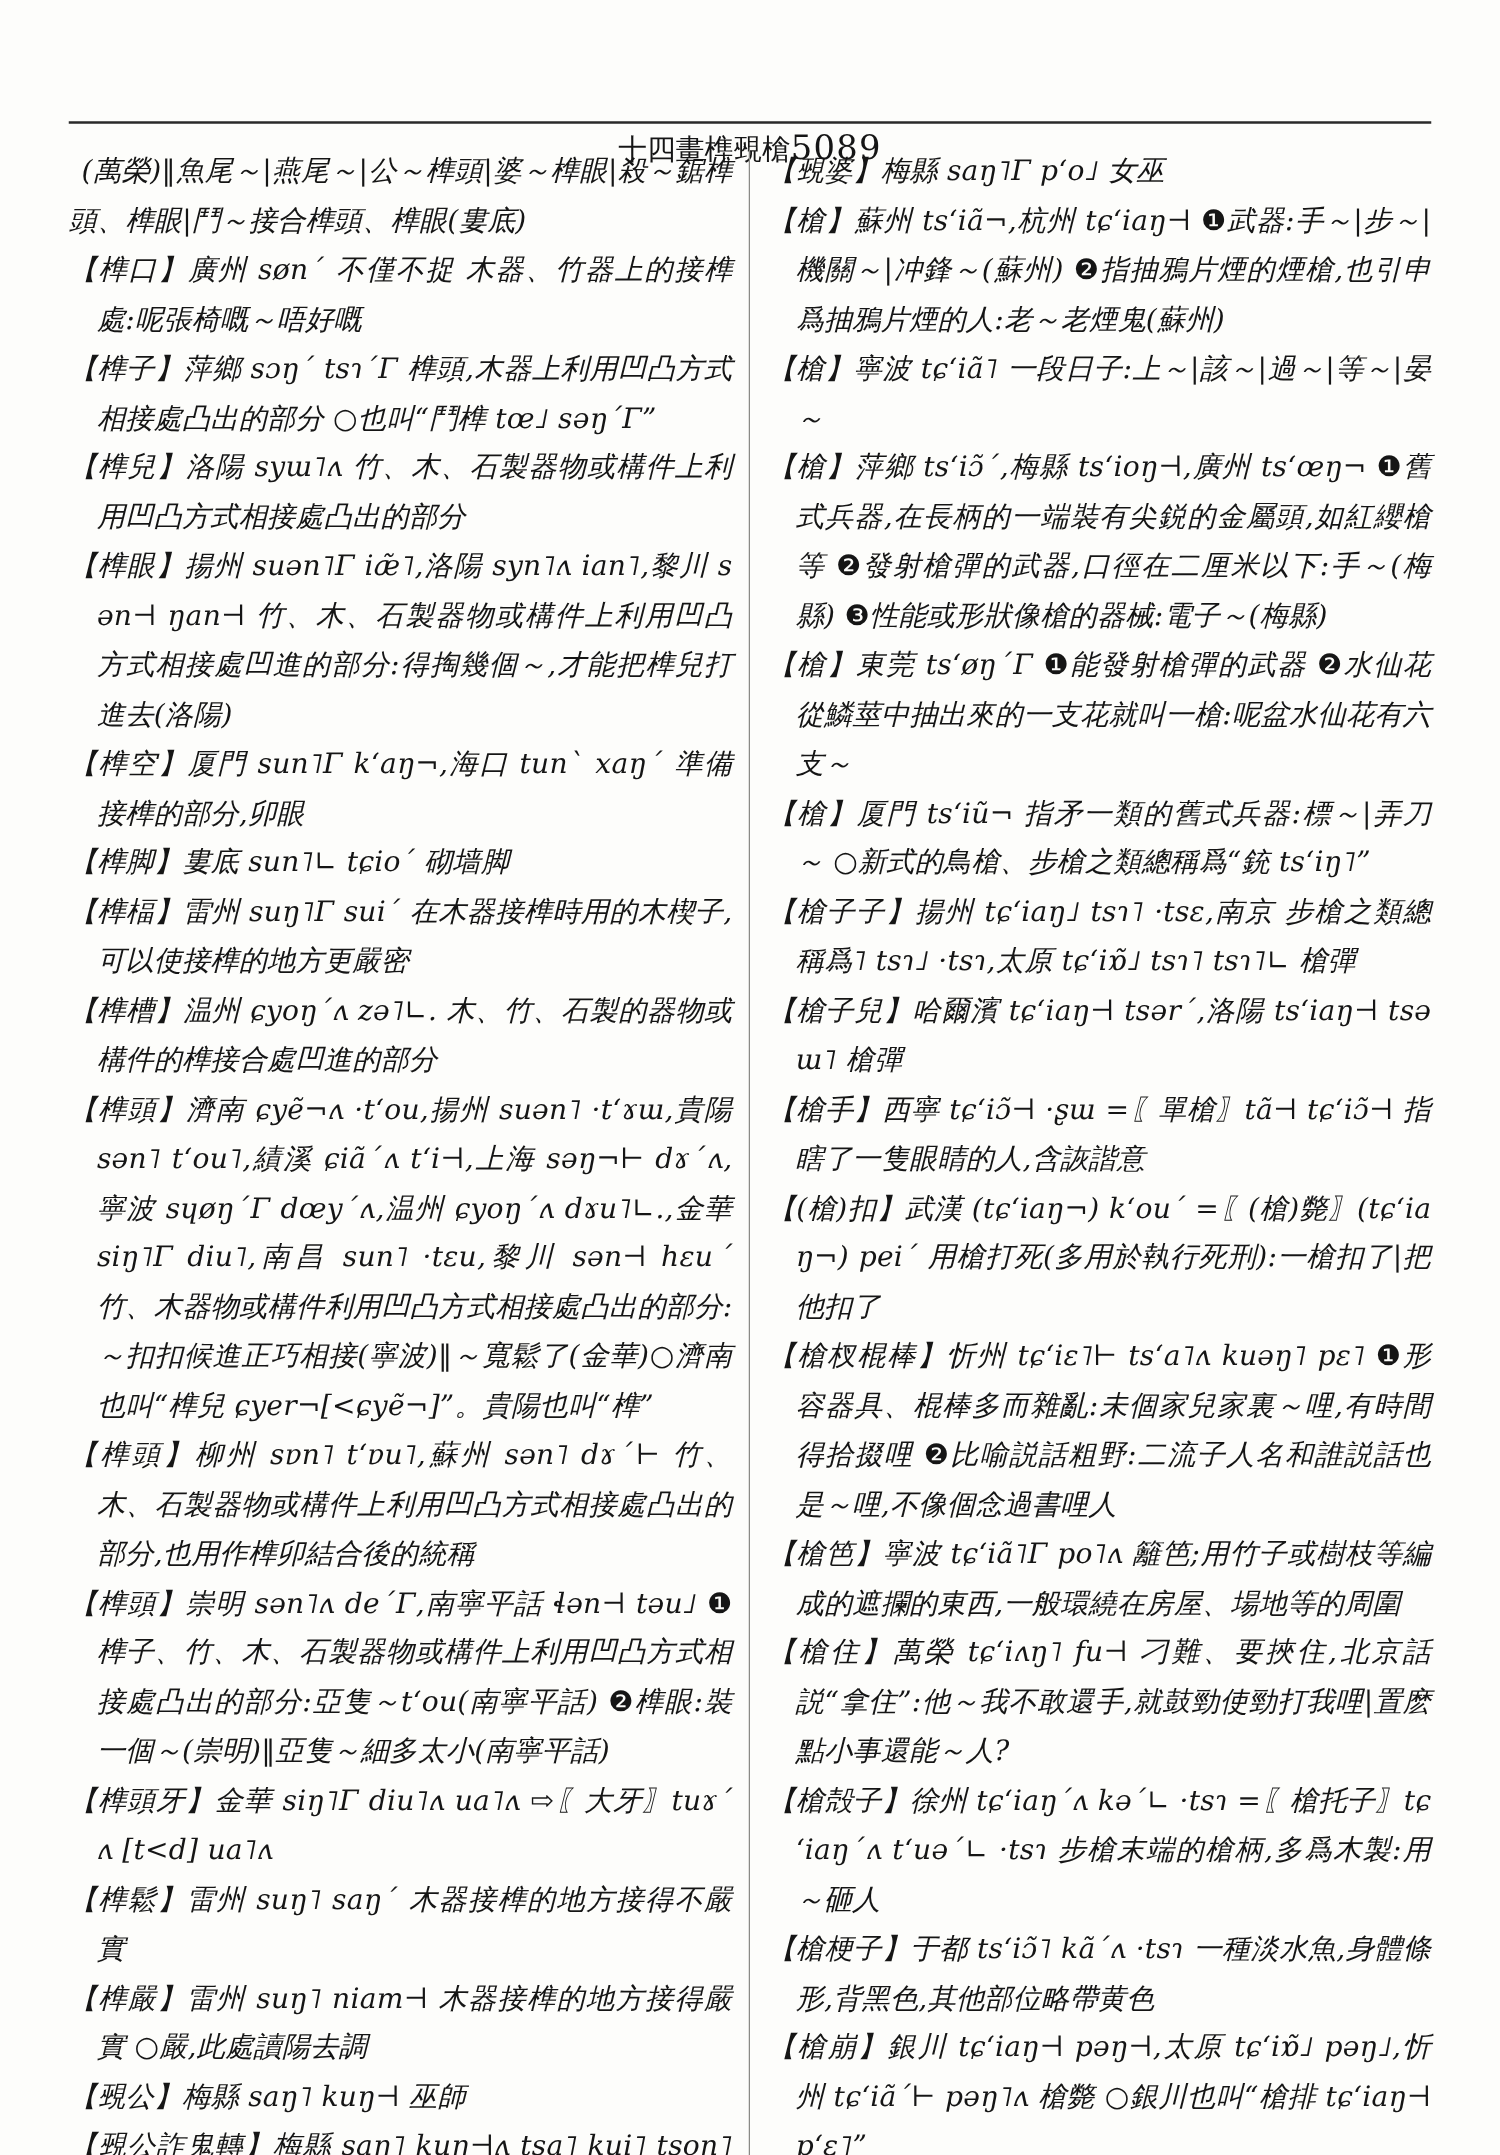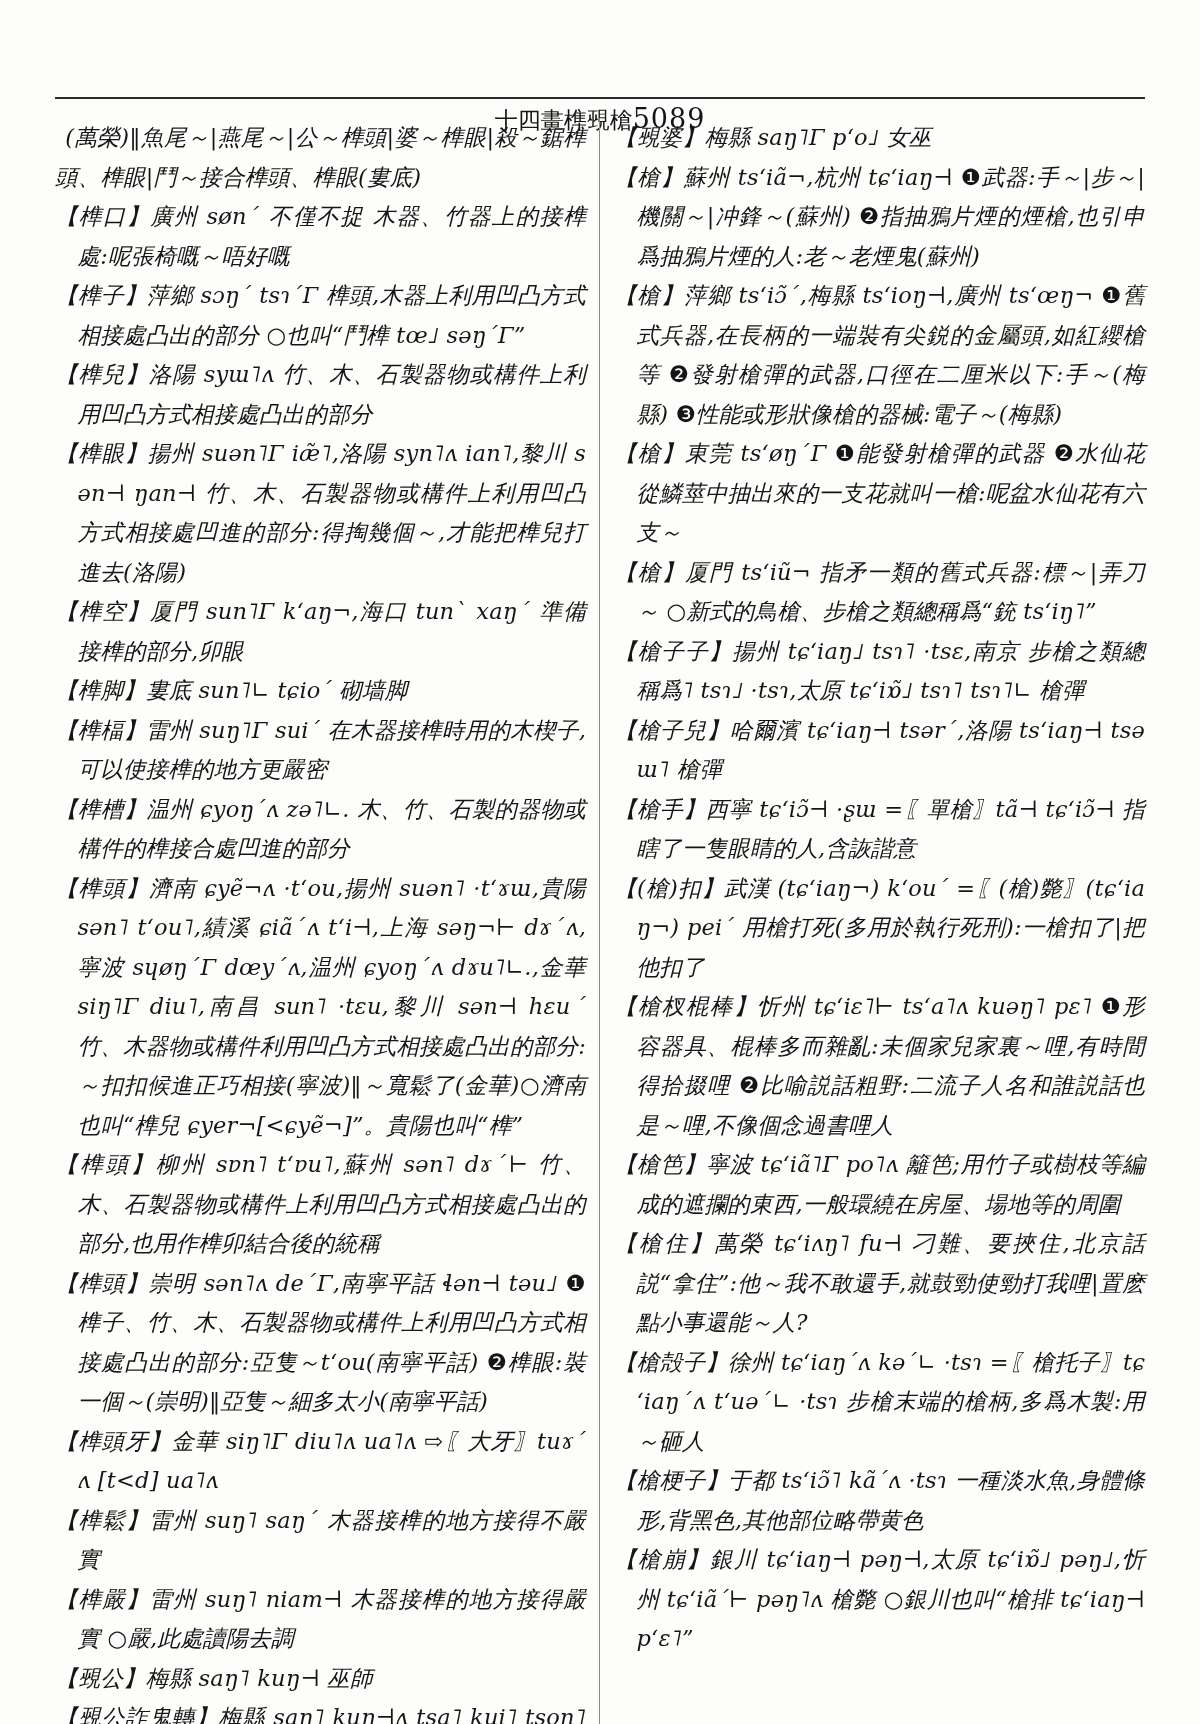--- a/index.html
+++ b/index.html
@@ -72,20 +72,21 @@
       <div class="entry">【榫頭牙】金華 siŋ˥Γ diu˥ʌ ua˥ʌ ⇨〖大牙〗tuɤˊʌ [t&lt;d] ua˥ʌ</div>
       <div class="entry">【榫鬆】雷州 suŋ˥ saŋˊ 木器接榫的地方接得不嚴實</div>
       <div class="entry">【榫嚴】雷州 suŋ˥ niam⊣ 木器接榫的地方接得嚴實 ○嚴,此處讀陽去調</div>
       <div class="entry">【覡公】梅縣 saŋ˥ kuŋ⊣ 巫師</div>
       <div class="entry">【覡公詐鬼轉】梅縣 saŋ˥ kuŋ⊣ʌ tsa˥ kui˥ tson˥ 指不敢主持正義。巫師應是捉鬼的,不僅不捉,還讓鬼回去</div>
     </div>
 
     <div class="col right">
       <div class="entry">【覡婆】梅縣 saŋ˥Γ pʻo˩ 女巫</div>
       <div class="entry">【槍】蘇州 tsʻiã¬,杭州 tɕʻiaŋ⊣ ❶武器:手～|步～|機關～|冲鋒～(蘇州) ❷指抽鴉片煙的煙槍,也引申爲抽鴉片煙的人:老～老煙鬼(蘇州)</div>
+      <div class="entry">【槍】寧波 tɕʻiã˥ 一段日子:上～|該～|過～|等～|晏～</div>
       <div class="entry">【槍】萍鄉 tsʻiɔ̃ˊ,梅縣 tsʻioŋ⊣,廣州 tsʻœŋ¬ ❶舊式兵器,在長柄的一端裝有尖鋭的金屬頭,如紅纓槍等 ❷發射槍彈的武器,口徑在二厘米以下:手～(梅縣) ❸性能或形狀像槍的器械:電子～(梅縣)</div>
       <div class="entry">【槍】東莞 tsʻøŋˊΓ ❶能發射槍彈的武器 ❷水仙花從鱗莖中抽出來的一支花就叫一槍:呢盆水仙花有六支～</div>
       <div class="entry">【槍】厦門 tsʻiũ¬ 指矛一類的舊式兵器:標～|弄刀～ ○新式的鳥槍、步槍之類總稱爲“銃 tsʻiŋ˥”</div>
       <div class="entry">【槍子子】揚州 tɕʻiaŋ˩ tsɿ˥ ·tsɛ,南京 步槍之類總稱爲˥ tsɿ˩ ·tsɿ,太原 tɕʻiɒ̃˩ tsɿ˥ tsɿ˥∟ 槍彈</div>
       <div class="entry">【槍子兒】哈爾濱 tɕʻiaŋ⊣ tsərˊ,洛陽 tsʻiaŋ⊣ tsəɯ˥ 槍彈</div>
       <div class="entry">【槍手】西寧 tɕʻiɔ̃⊣ ·ʂɯ =〖單槍〗tã⊣ tɕʻiɔ̃⊣ 指瞎了一隻眼睛的人,含詼諧意</div>
       <div class="entry">【(槍)扣】武漢 (tɕʻiaŋ¬) kʻouˊ =〖(槍)斃〗(tɕʻiaŋ¬) peiˊ 用槍打死(多用於執行死刑):一槍扣了|把他扣了</div>
       <div class="entry">【槍杈棍棒】忻州 tɕʻiɛ˥⊢ tsʻa˥ʌ kuəŋ˥ pɛ˥ ❶形容器具、棍棒多而雜亂:未個家兒家裏～哩,有時間得拾掇哩 ❷比喻説話粗野:二流子人名和誰説話也是～哩,不像個念過書哩人</div>
       <div class="entry">【槍笆】寧波 tɕʻiã˥Γ po˥ʌ 籬笆;用竹子或樹枝等編成的遮攔的東西,一般環繞在房屋、場地等的周圍</div>
       <div class="entry">【槍住】萬榮 tɕʻiʌŋ˥ fu⊣ 刁難、要挾住,北京話説“拿住”:他～我不敢還手,就鼓勁使勁打我哩|置麽點小事還能～人?</div>

